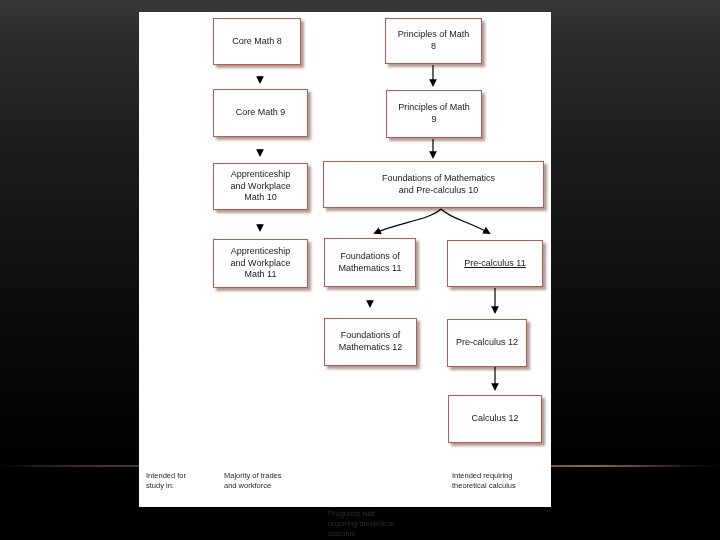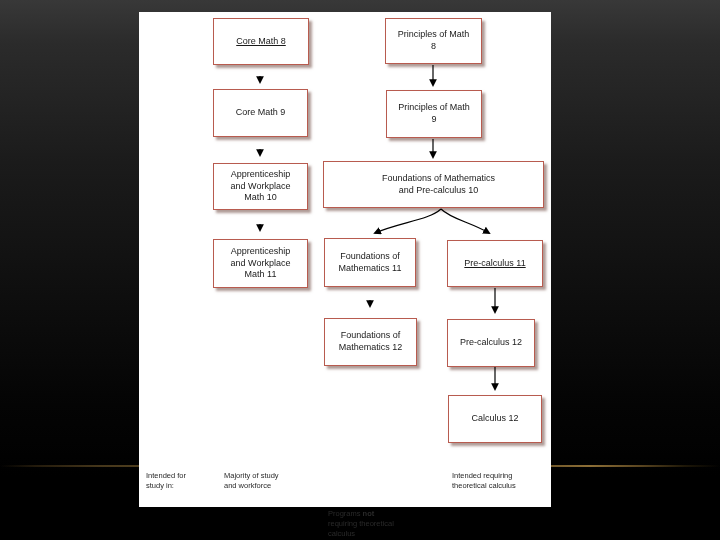--- a/index.html
+++ b/index.html
@@ -50,42 +50,42 @@
       <path d="M294,127 L294,145" class="arrow" marker-end="url(#arrowhead)"></path>
       <path d="M302,197 C290,208 262,210 236,221" class="arrow" marker-end="url(#arrowhead)"></path>
       <path d="M302,197 C312,207 331,210 350,221" class="arrow" marker-end="url(#arrowhead)"></path>
       <path d="M231,288 L231,294" class="arrow" marker-end="url(#arrowhead)"></path>
       <path d="M356,276 L356,300" class="arrow" marker-end="url(#arrowhead)"></path>
       <path d="M356,355 L356,377" class="arrow" marker-end="url(#arrowhead)"></path>
     </svg>
   <div id="footnotes-layer">
       <div class="footnote" style="left: 7px; top: 459px; width: 72px;"><span>Intended for
 study in:</span></div>
-      <div class="footnote" style="left: 85px; top: 459px; width: 95px;"><span>Majority of study
+      <div class="footnote" style="left: 85px; top: 459px; width: 95px;"><span>Majority of trades
 and workforce</span></div>
       <div class="footnote" style="left: 189px; top: 453px; width: 105px; margin-top: 44px;"><span>Programs </span><b>not</b><span>
 requiring theoretical
 calculus</span></div>
       <div class="footnote" style="left: 313px; top: 459px; width: 105px;"><span>Intended requiring
 theoretical calculus</span></div>
     </div>
-<div class="node" style="left: 74px; top: 6px; width: 96px; height: 47px; text-decoration: underline;"><span>Core Math 8</span></div>
+<div class="node" style="left: 74px; top: 6px; width: 88px; height: 47px;"><span>Core Math 8</span></div>
     <div class="node" style="left: 246px; top: 6px; width: 97px; height: 46px;"><span>Principles of Math
 8</span></div>
     <div class="node" style="left: 74px; top: 77px; width: 95px; height: 48px;"><span>Core Math 9</span></div>
     <div class="node" style="left: 247px; top: 78px; width: 96px; height: 48px;"><span>Principles of Math
 9</span></div>
     <div class="node" style="left: 74px; top: 151px; width: 95px; height: 47px;"><span>Apprenticeship
 and Workplace
 Math 10</span></div>
     <div class="node" style="left: 184px; top: 149px; width: 221px; height: 47px; padding-left: 12px;"><span>Foundations of Mathematics
 and Pre-calculus 10</span></div>
     <div class="node" style="left: 74px; top: 227px; width: 95px; height: 49px;"><span>Apprenticeship
 and Workplace
 Math 11</span></div>
     <div class="node" style="left: 185px; top: 226px; width: 92px; height: 49px;"><span>Foundations of
 Mathematics 11</span></div>
     <div class="node" style="left: 308px; top: 228px; width: 96px; height: 47px; text-decoration: underline;"><span>Pre-calculus 11</span></div>
     <div class="node" style="left: 185px; top: 306px; width: 93px; height: 48px;"><span>Foundations of
 Mathematics 12</span></div>
-    <div class="node" style="left: 308px; top: 307px; width: 88px; height: 48px;"><span>Pre-calculus 12</span></div>
+    <div class="node" style="left: 308px; top: 307px; width: 80px; height: 48px;"><span>Pre-calculus 12</span></div>
     <div class="node" style="left: 309px; top: 383px; width: 94px; height: 48px;"><span>Calculus 12</span></div>
   </div>
 
 </body></html>

